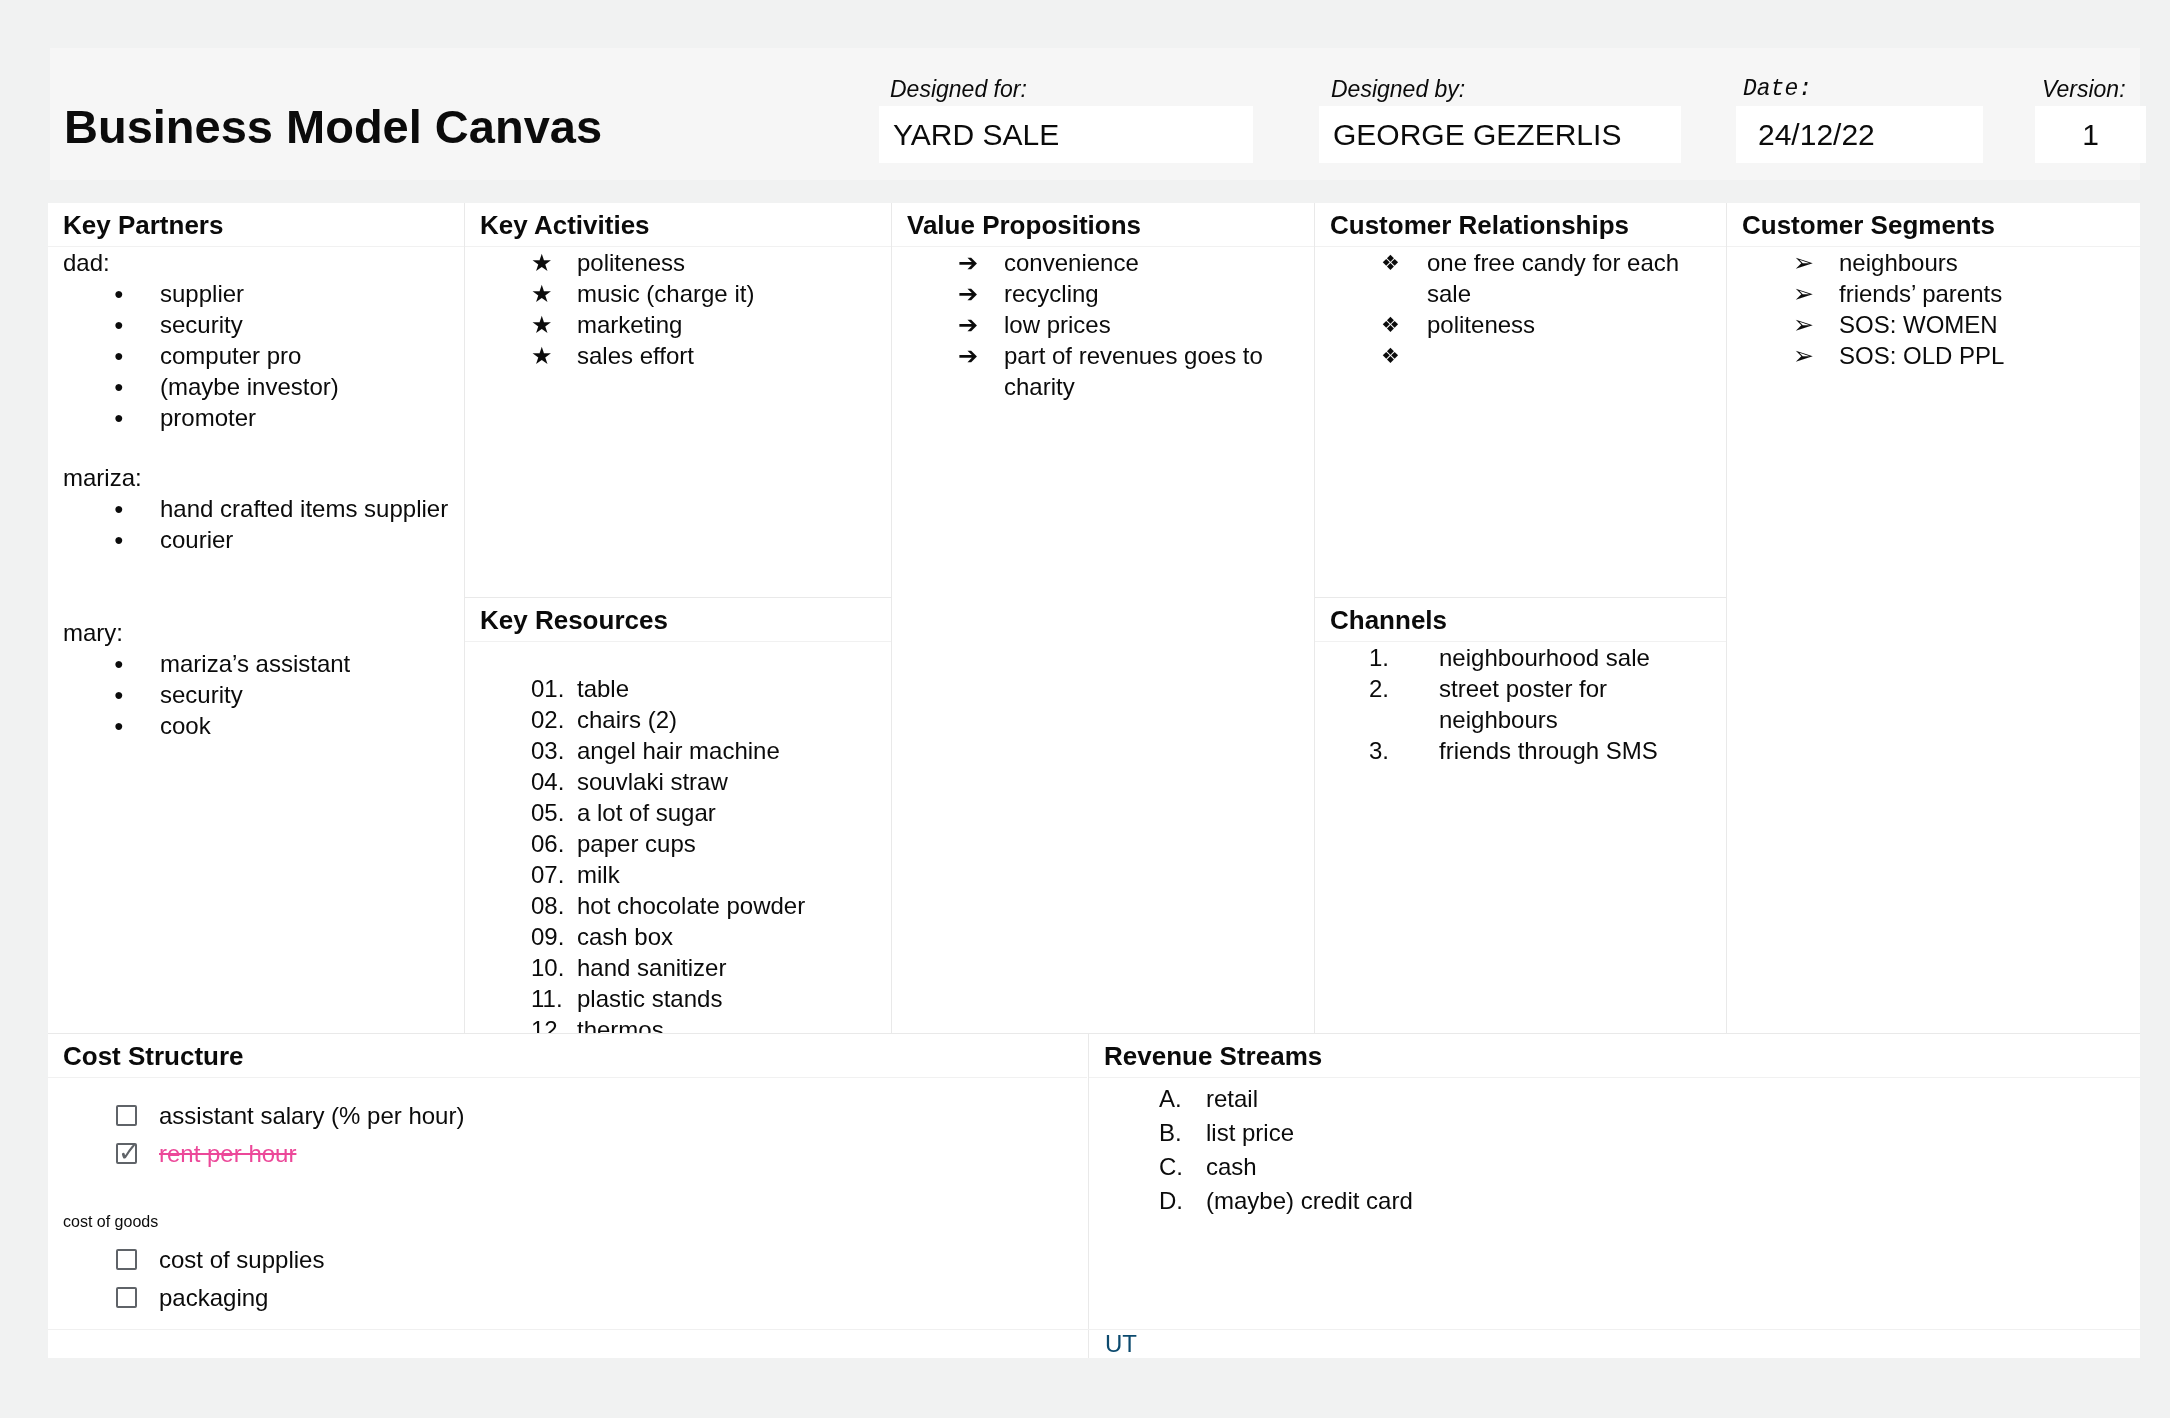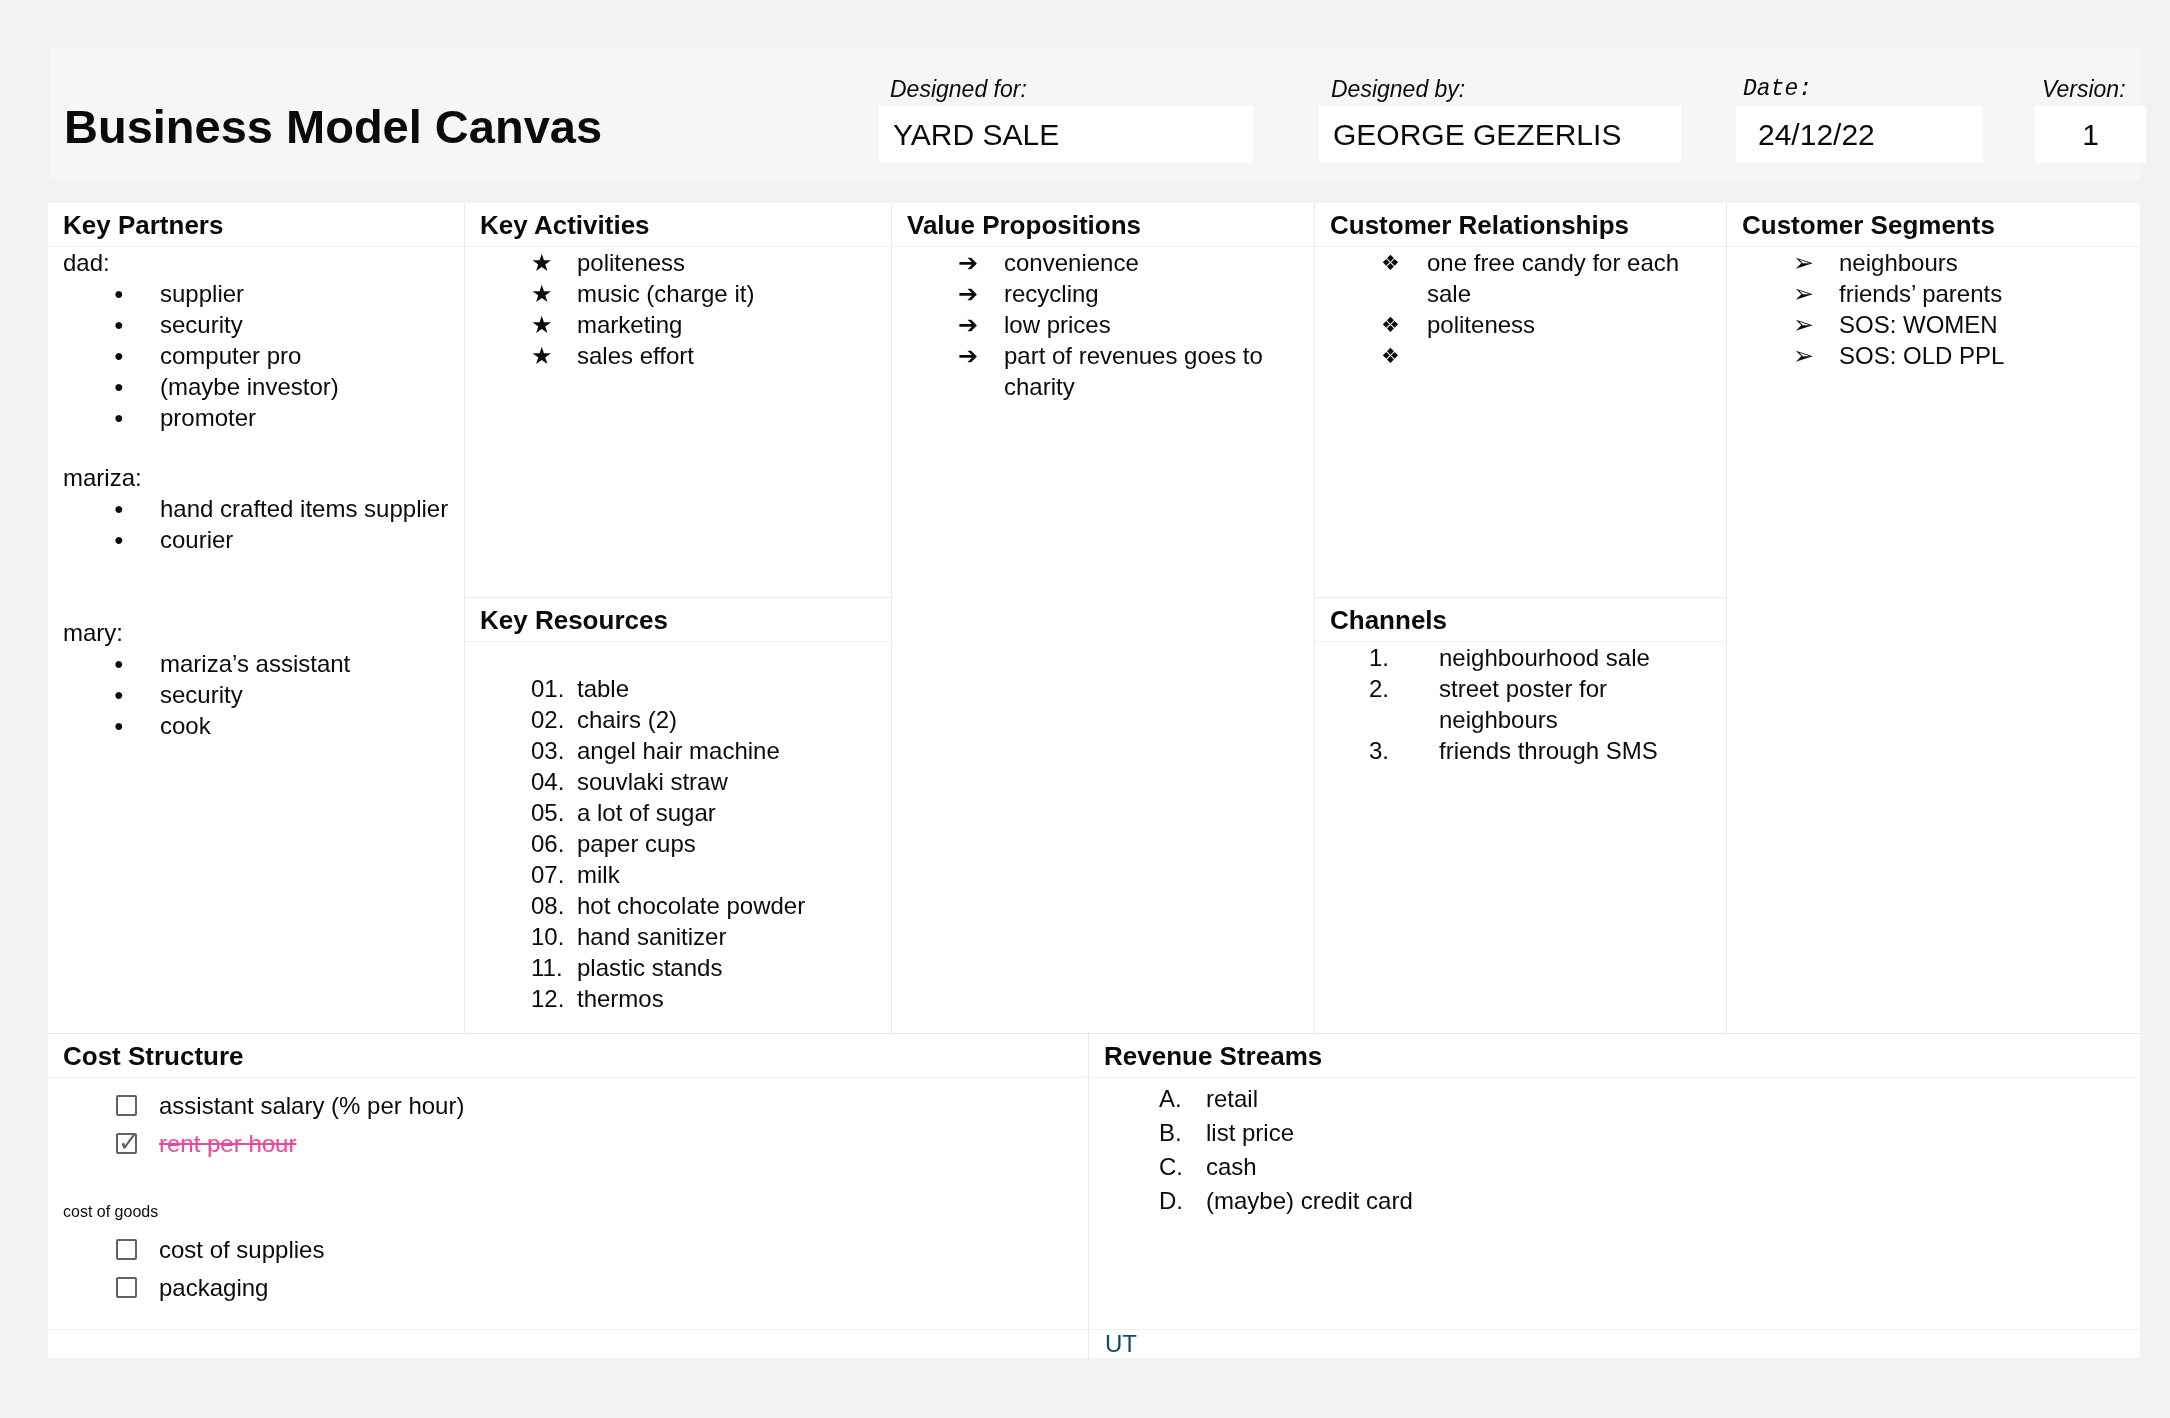--- a/index.html
+++ b/index.html
@@ -60,21 +60,21 @@
   .rev-li    { line-height: 34px; }
   .rev-li .g { width: 47px; margin-left: 70px; }
 
   .group-label { margin-left: 15px; }
   #g-mariza { margin-top: 29px; }
   #g-mary   { margin-top: 62px; }
   #kr-list  { margin-top: 31px; }
   #rev-list { margin-top: 4px; }
 
   .check-row { display: flex; align-items: center; height: 38px; }
-  #cost-list { margin-top: 8px; }
+  #cost-list { margin-top: 18px; }
   .checkbox { flex: none; width: 21px; height: 21px; border: 2px solid #5f6368; border-radius: 2px; margin-left: 68px; margin-right: 22px; position: relative; }
   .checkbox .mark { display: none; }
   .check-row.checked .checkbox .mark { display: block; position: absolute; top: -8px; left: 0; font-size: 26px; color: #5f6368; }
   .check-row.checked .label { color: #ec4899; text-decoration: line-through; }
   .cost-sub { margin: 34px 0 3px 15px; line-height: 31px; font-size: 16px; }
 
   .ut { display: inline-block; margin-left: 1057px; font-size: 24px; line-height: 28px; color: #0c4a6e; }
 </style>
 </head>
 <body>
@@ -201,20 +201,24 @@
           <span class="g">06.</span>
           <span class="txt">paper cups</span>
         </div>
       <div class="li">
           <span class="g">07.</span>
           <span class="txt">milk</span>
         </div>
       <div class="li">
           <span class="g">08.</span>
           <span class="txt">hot chocolate powder</span>
+        </div>
+      <div class="li">
+          <span class="g">09.</span>
+          <span class="txt">cash box</span>
         </div>
       <div class="li">
           <span class="g">10.</span>
           <span class="txt">hand sanitizer</span>
         </div>
       <div class="li">
           <span class="g">11.</span>
           <span class="txt">plastic stands</span>
         </div>
       <div class="li">

